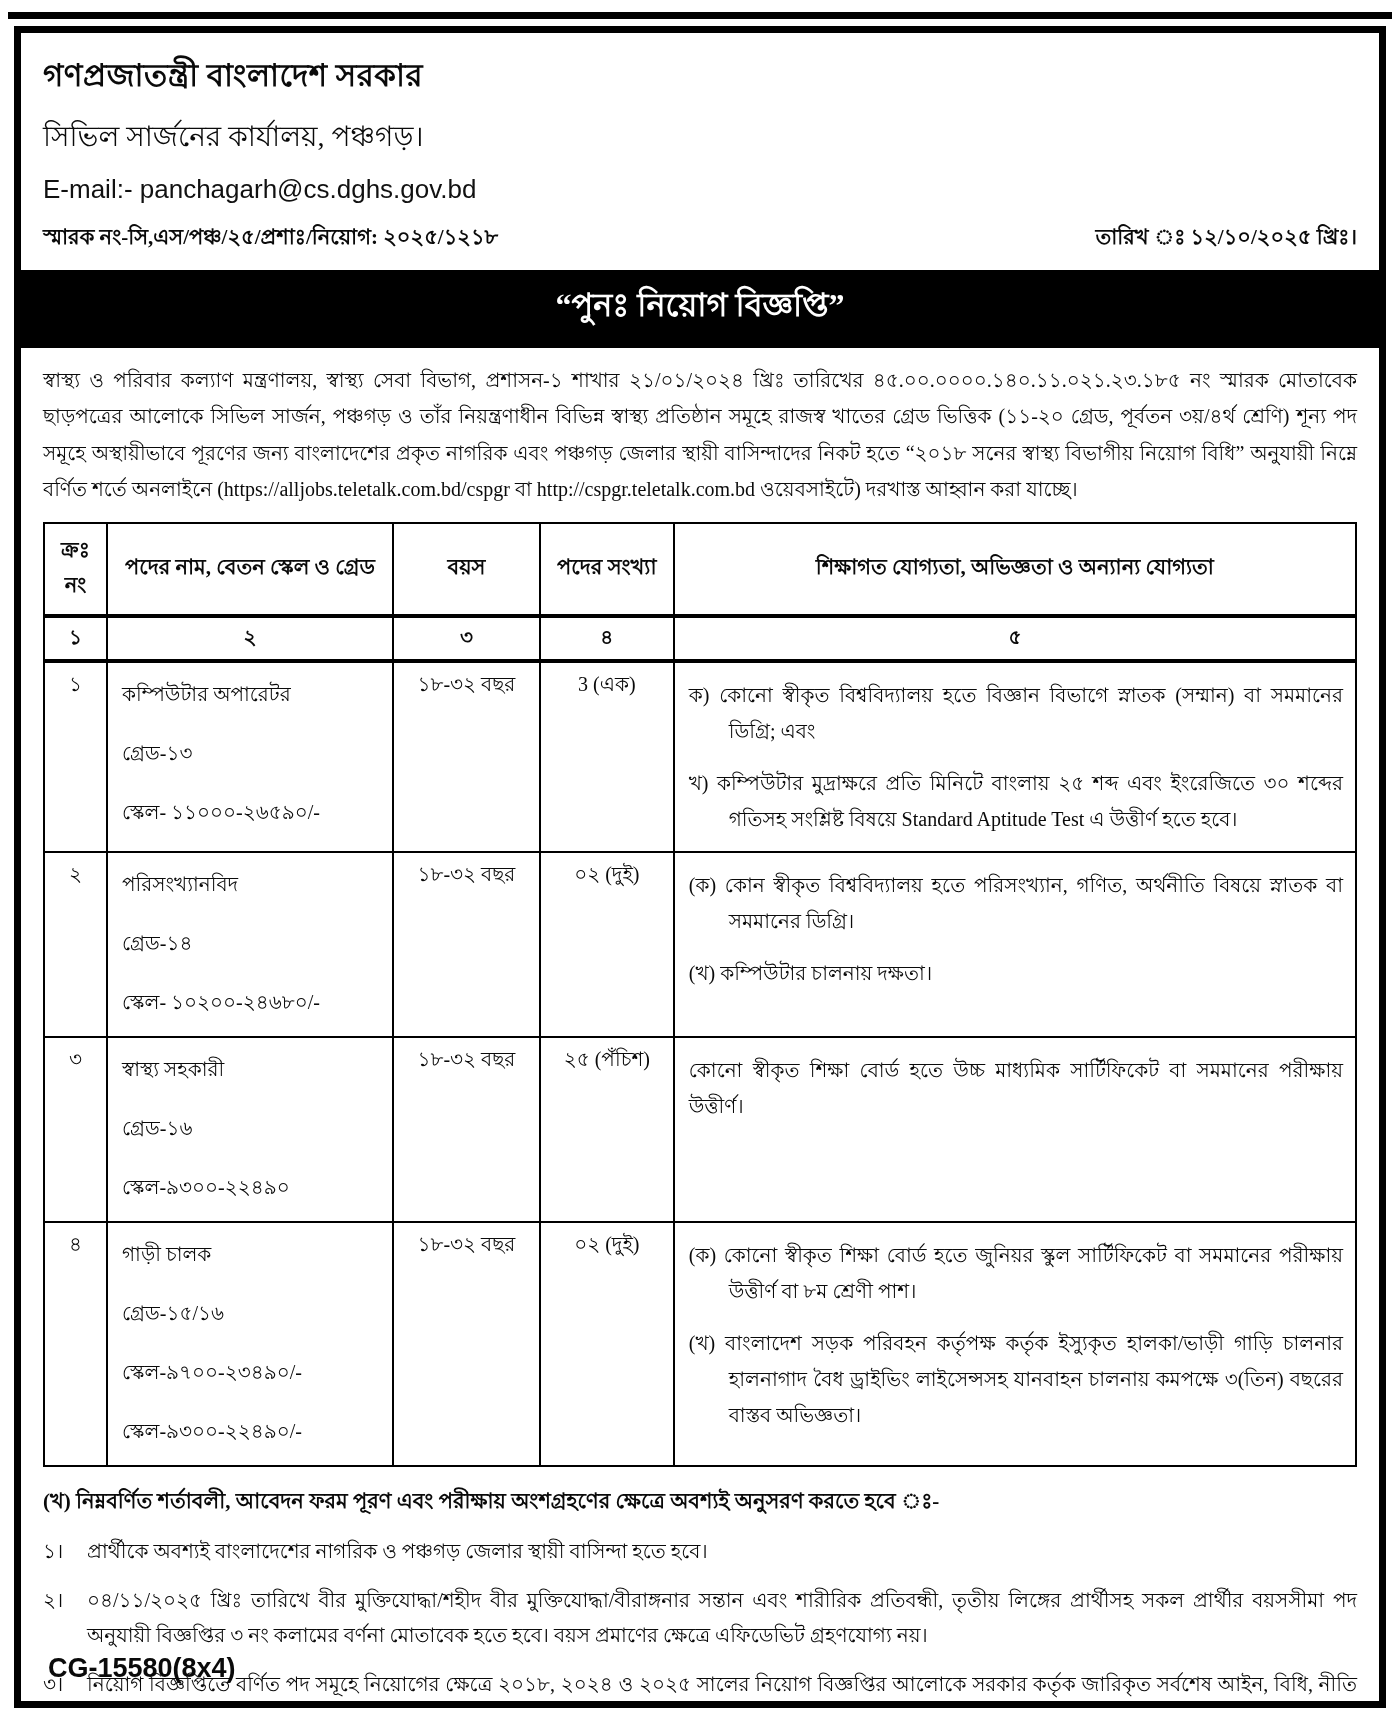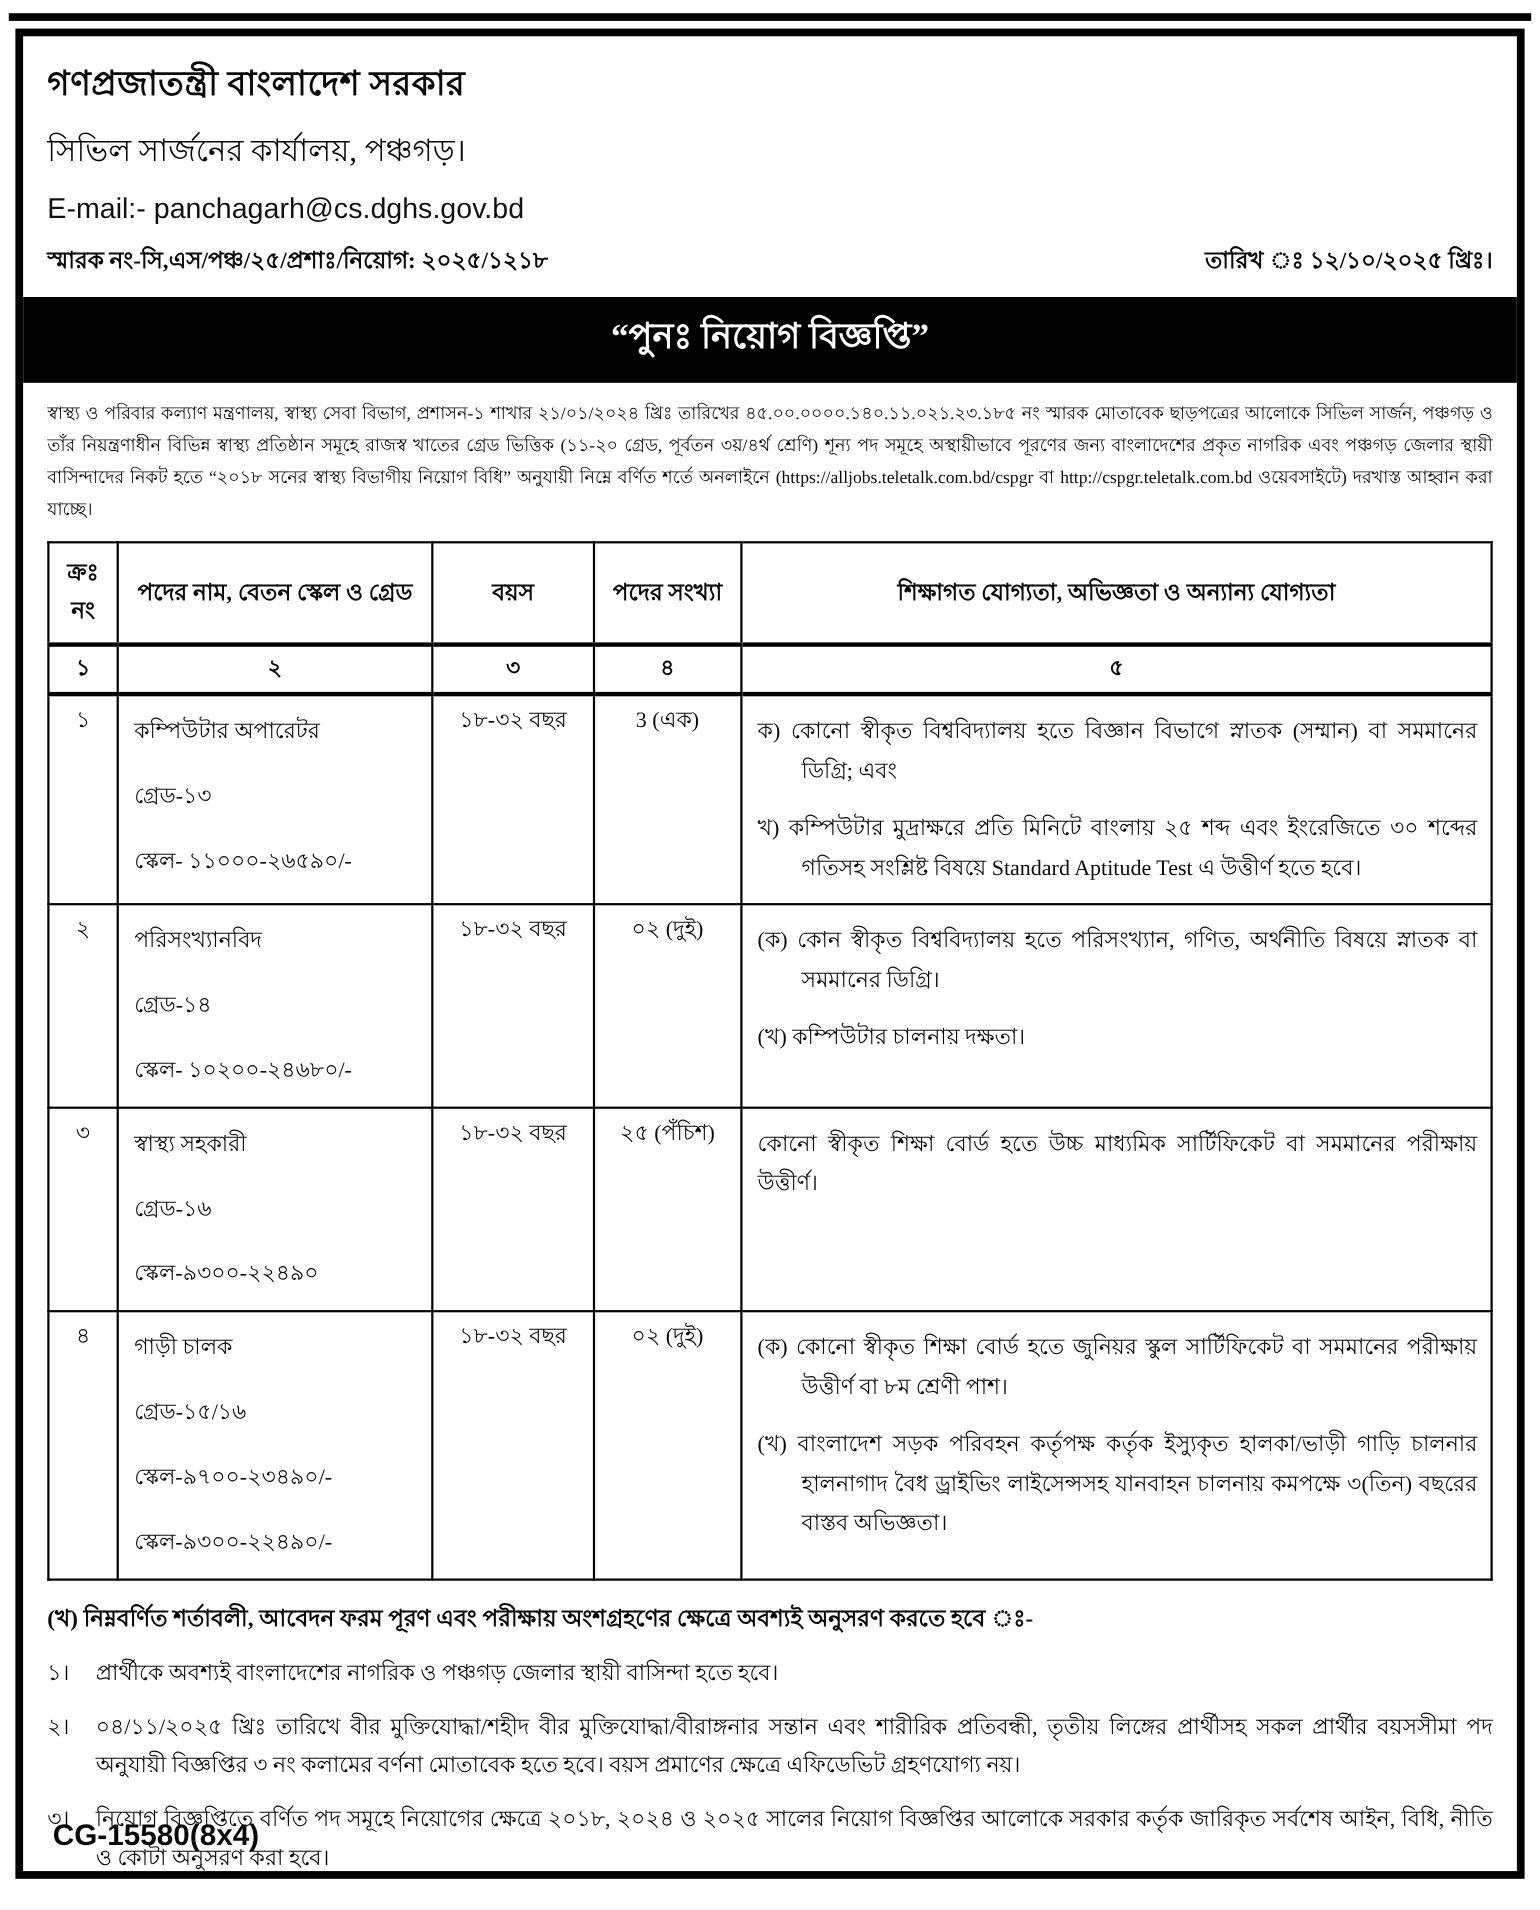--- a/index.html
+++ b/index.html
@@ -27,21 +27,21 @@
   .email { font-family: "Liberation Sans", sans-serif; font-size: 26px; margin-top: 12px; color:#111; }
   .memo-row { display: flex; justify-content: space-between; align-items: flex-end;
     font-size: 21px; font-weight: bold; margin-top: 16px; padding-bottom: 12px; font-family: Liberation Serif, serif; }
 
   
   .banner { background: #000; color: #fff; text-align: center;
     padding: 10px 0 14px 0; margin-top: 2px; }
   .banner-title { font-size: 32px; font-weight: bold; color:#fff; }
 
   
-  .intro { font-size: 16px; line-height: 1.82; text-align: justify;
+  .intro { font-size: 20px; line-height: 1.82; text-align: justify;
     margin-top: 14px; font-weight: 500; }
 
   
   table.jobs { width: 100%; border-collapse: collapse; margin-top: 14px;
     font-size: 20px; }
   table.jobs th, table.jobs td { border: 2.5px solid #000; vertical-align: top; padding: 6px 8px; }
   table.jobs th { font-weight: bold; text-align: center; vertical-align: middle; font-size: 21px; padding: 10px 6px; }
   .col-sl { width: 4.8%; }
   .col-post { width: 21.8%; }
   .col-age { width: 11.2%; }

